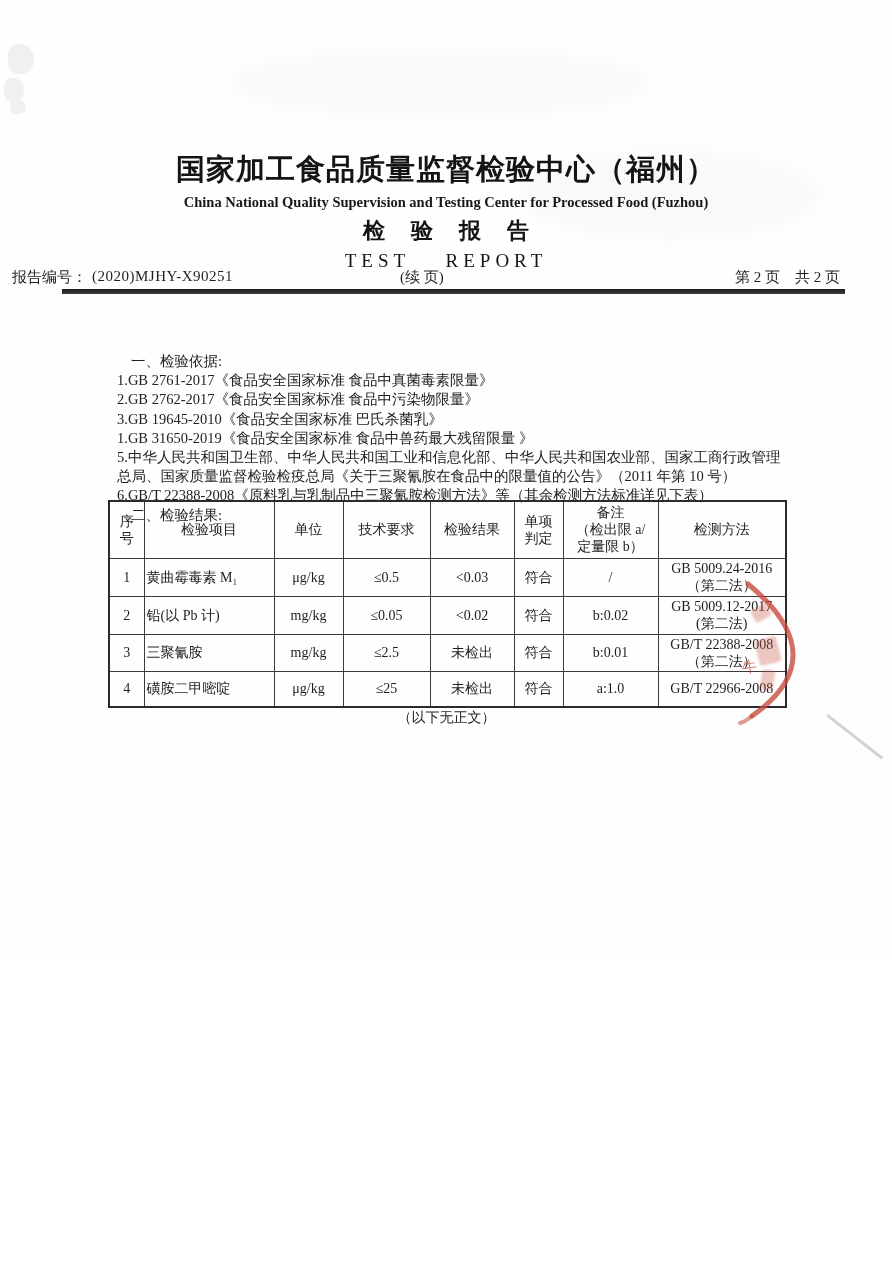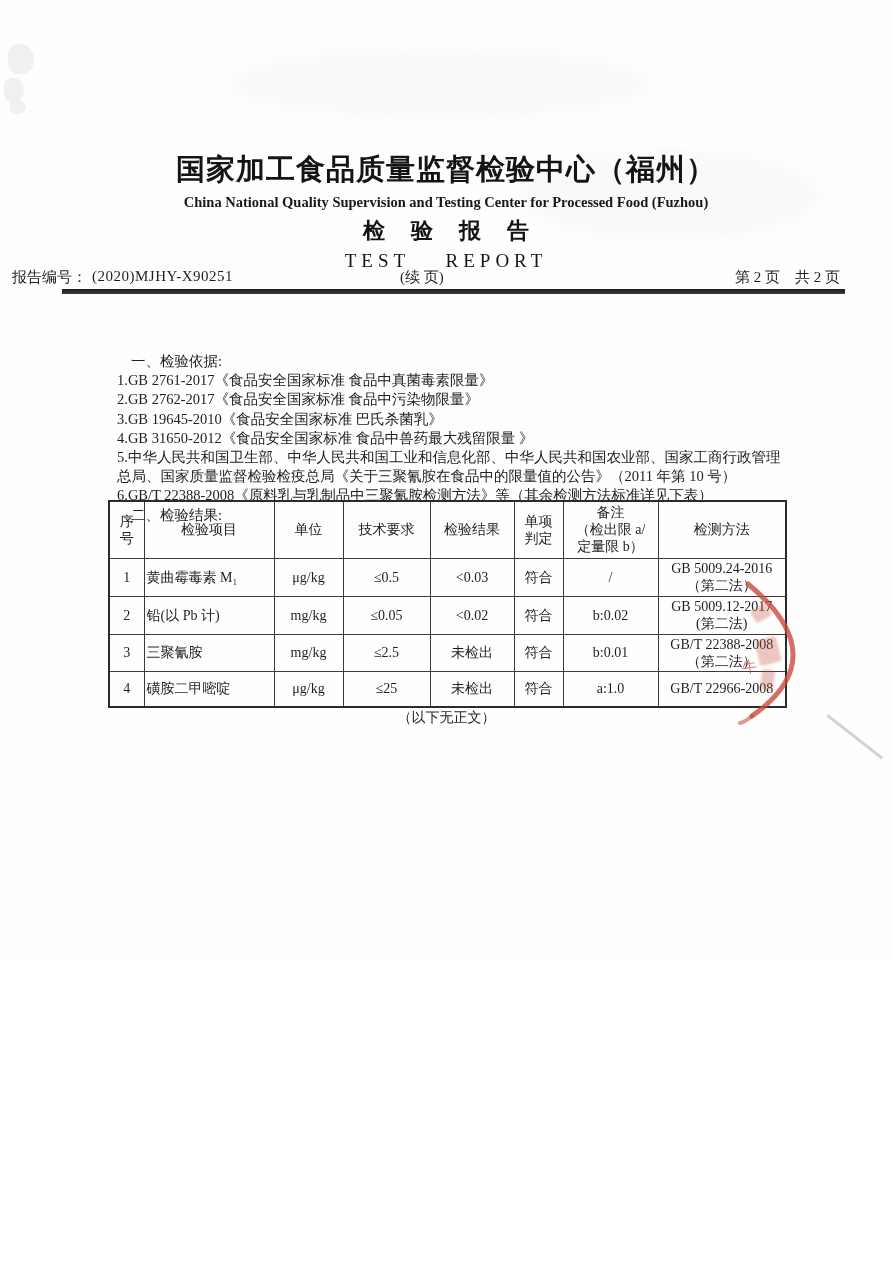--- a/index.html
+++ b/index.html
@@ -110,21 +110,21 @@
     <span class="continuation">(续 页)</span>
     <span class="page-indicator">第 2 页　共 2 页</span>
   </div>
   <div class="header-rule"></div>
 
   <div class="content">
     <div class="section-heading">一、检验依据:</div>
     <div class="basis-item">1.GB 2761-2017《食品安全国家标准 食品中真菌毒素限量》</div>
     <div class="basis-item">2.GB 2762-2017《食品安全国家标准 食品中污染物限量》</div>
     <div class="basis-item">3.GB 19645-2010《食品安全国家标准 巴氏杀菌乳》</div>
-    <div class="basis-item">4.GB 31650-2012《食品安全国家标准 食品中兽药最大残留限量 》</div>
+    <div class="basis-item">1.GB 31650-2019《食品安全国家标准 食品中兽药最大残留限量 》</div>
     <div class="basis-item">5.中华人民共和国卫生部、中华人民共和国工业和信息化部、中华人民共和国农业部、国家工商行政管理总局、国家质量监督检验检疫总局《关于三聚氰胺在食品中的限量值的公告》（2011 年第 10 号）</div>
     <div class="basis-item">6.GB/T 22388-2008《原料乳与乳制品中三聚氰胺检测方法》等（其余检测方法标准详见下表）</div>
     <div class="section-heading">二、检验结果:</div>
   </div>
 
   <table class="results-table">
     <colgroup>
       <col style="width:35px">
         <col style="width:130px">
         <col style="width:69px">

